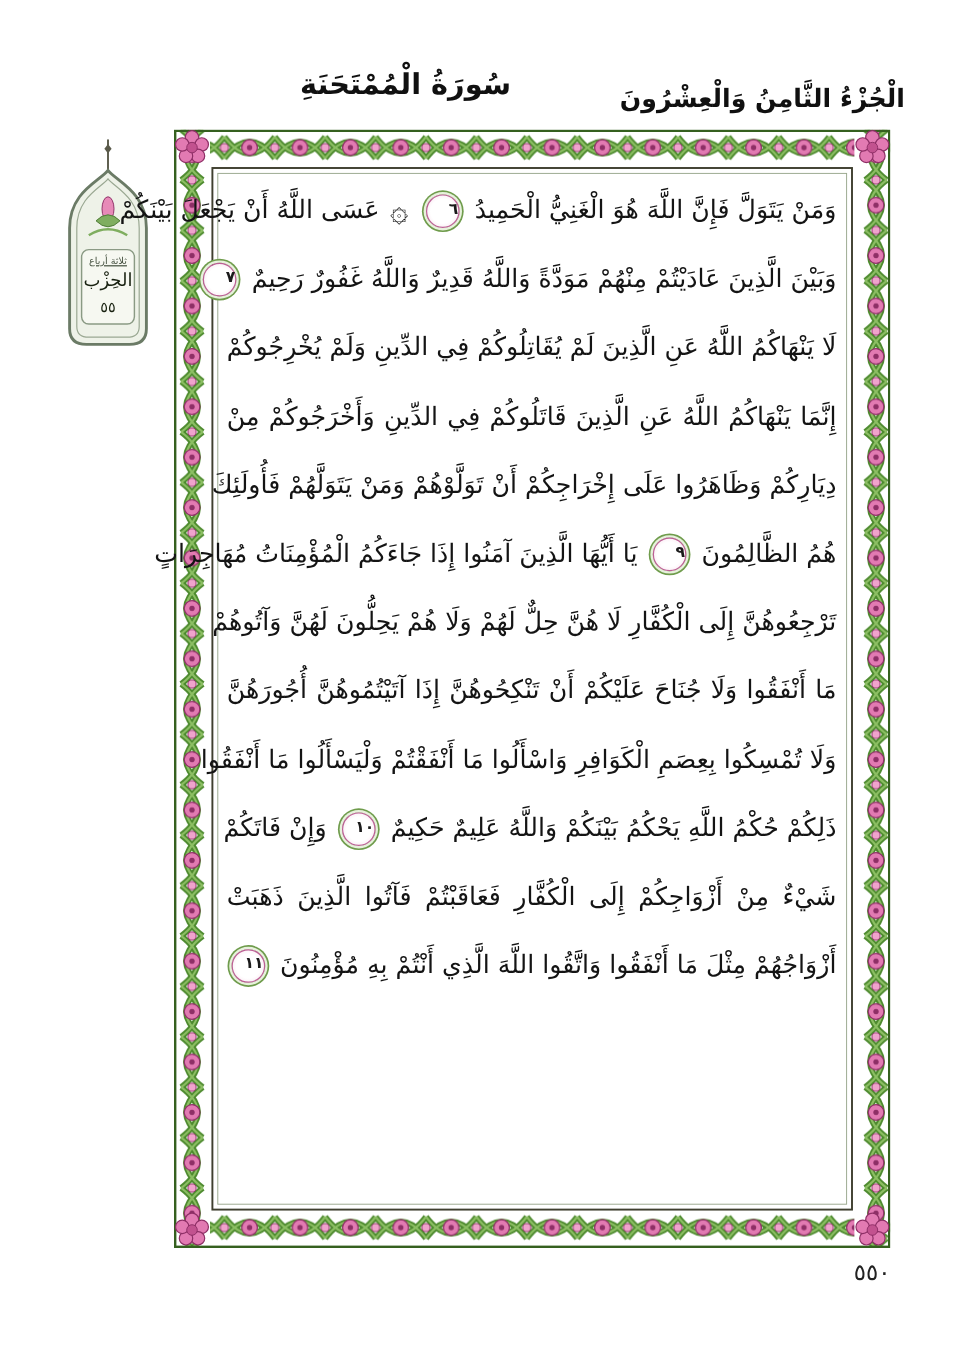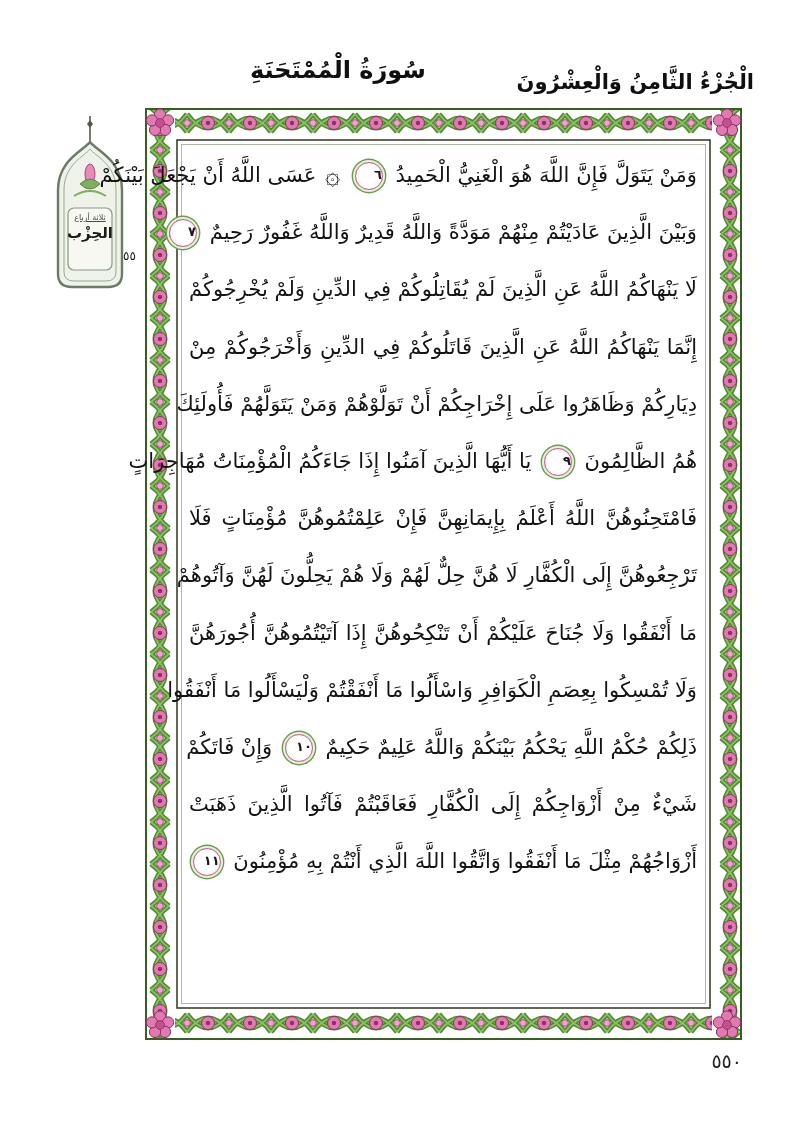--- a/index.html
+++ b/index.html
@@ -16,22 +16,22 @@
   }
   .header-surah {
     position:absolute; top:56px; left:250px; direction:rtl;
     font-size:24px; font-weight:bold; color:#101010; white-space:nowrap;
   }
 
   
   .hizb { position:absolute; left:44px; top:116px; width:92px; height:180px; }
   .hizb svg { position:absolute; left:0; top:0; }
   .hizb-frac  { position:absolute; top:97px;  left:0; width:92px; text-align:center; font-size:8px;  color:#44503f;text-decoration:underline; }
-  .hizb-title { position:absolute; top:108px; left:0; width:92px; text-align:center; font-size:15px; font-weight:bold; color:#17200f; }
-  .hizb-num   { position:absolute; top:133px; left:0; width:92px; text-align:right; font-size:12px; color:#17200f; }
+  .hizb-title { position:absolute; top:108px; left:0; width:92px; text-align:center; font-size:15px; font-weight:normal; color:#17200f; }
+  .hizb-num   { position:absolute; top:133px; left:0; width:92px; text-align:center; font-size:12px; color:#17200f; }
 
   
   .frame { position:absolute; left:145px; top:108px; width:597px; height:932px; }
 
   
   .text-block {
     position:absolute; left:189px; top:147px; width:508px; height:858px;
     direction:rtl;
   }
   .ayah-line {
@@ -130,21 +130,20 @@
     </svg>
   </div>
 
   <div class="text-block">
     <div class="ayah-line">وَمَنْ يَتَوَلَّ فَإِنَّ اللَّهَ هُوَ الْغَنِيُّ الْحَمِيدُ <span class="ayah-marker">٦</span> <span class="rub-marker">۞</span> عَسَى اللَّهُ أَنْ يَجْعَلَ بَيْنَكُمْ</div>
     <div class="ayah-line">وَبَيْنَ الَّذِينَ عَادَيْتُمْ مِنْهُمْ مَوَدَّةً وَاللَّهُ قَدِيرٌ وَاللَّهُ غَفُورٌ رَحِيمٌ <span class="ayah-marker">٧</span></div>
     <div class="ayah-line">لَا يَنْهَاكُمُ اللَّهُ عَنِ الَّذِينَ لَمْ يُقَاتِلُوكُمْ فِي الدِّينِ وَلَمْ يُخْرِجُوكُمْ</div>
     <div class="ayah-line">إِنَّمَا يَنْهَاكُمُ اللَّهُ عَنِ الَّذِينَ قَاتَلُوكُمْ فِي الدِّينِ وَأَخْرَجُوكُمْ مِنْ</div>
     <div class="ayah-line">دِيَارِكُمْ وَظَاهَرُوا عَلَى إِخْرَاجِكُمْ أَنْ تَوَلَّوْهُمْ وَمَنْ يَتَوَلَّهُمْ فَأُولَئِكَ</div>
     <div class="ayah-line">هُمُ الظَّالِمُونَ <span class="ayah-marker">٩</span> يَا أَيُّهَا الَّذِينَ آمَنُوا إِذَا جَاءَكُمُ الْمُؤْمِنَاتُ مُهَاجِرَاتٍ</div>
-    <div class="ayah-line">فَامْتَحِنُوهُنَّ اللَّهُ أَعْلَمُ بِإِيمَانِهِنَّ فَإِنْ عَلِمْتُمُوهُنَّ مُؤْمِنَاتٍ فَلَا</div>
     <div class="ayah-line">تَرْجِعُوهُنَّ إِلَى الْكُفَّارِ لَا هُنَّ حِلٌّ لَهُمْ وَلَا هُمْ يَحِلُّونَ لَهُنَّ وَآتُوهُمْ</div>
     <div class="ayah-line">مَا أَنْفَقُوا وَلَا جُنَاحَ عَلَيْكُمْ أَنْ تَنْكِحُوهُنَّ إِذَا آتَيْتُمُوهُنَّ أُجُورَهُنَّ</div>
     <div class="ayah-line">وَلَا تُمْسِكُوا بِعِصَمِ الْكَوَافِرِ وَاسْأَلُوا مَا أَنْفَقْتُمْ وَلْيَسْأَلُوا مَا أَنْفَقُوا</div>
     <div class="ayah-line">ذَلِكُمْ حُكْمُ اللَّهِ يَحْكُمُ بَيْنَكُمْ وَاللَّهُ عَلِيمٌ حَكِيمٌ <span class="ayah-marker">١٠</span> وَإِنْ فَاتَكُمْ</div>
     <div class="ayah-line">شَيْءٌ مِنْ أَزْوَاجِكُمْ إِلَى الْكُفَّارِ فَعَاقَبْتُمْ فَآتُوا الَّذِينَ ذَهَبَتْ</div>
     <div class="ayah-line">أَزْوَاجُهُمْ مِثْلَ مَا أَنْفَقُوا وَاتَّقُوا اللَّهَ الَّذِي أَنْتُمْ بِهِ مُؤْمِنُونَ <span class="ayah-marker">١١</span></div>
   </div>
 
   <div class="page-number">٥٥٠</div>
 

